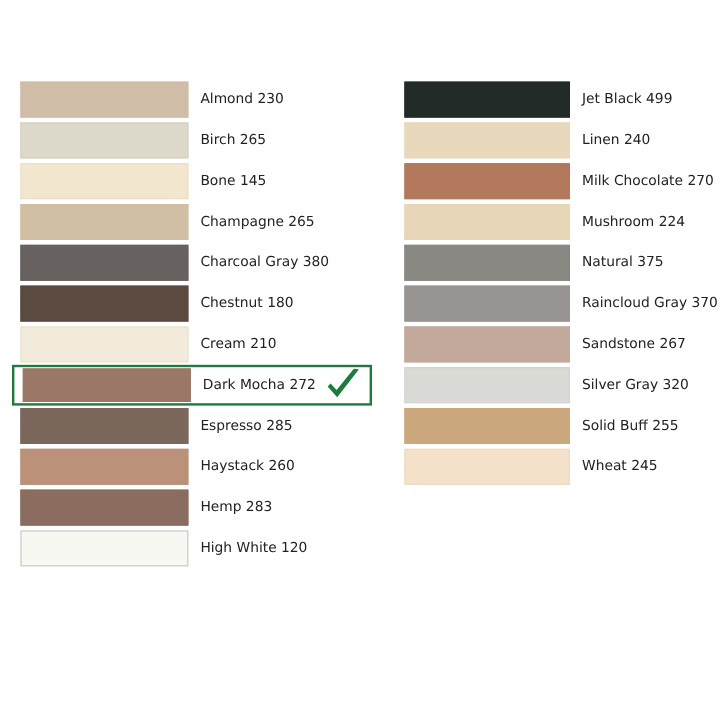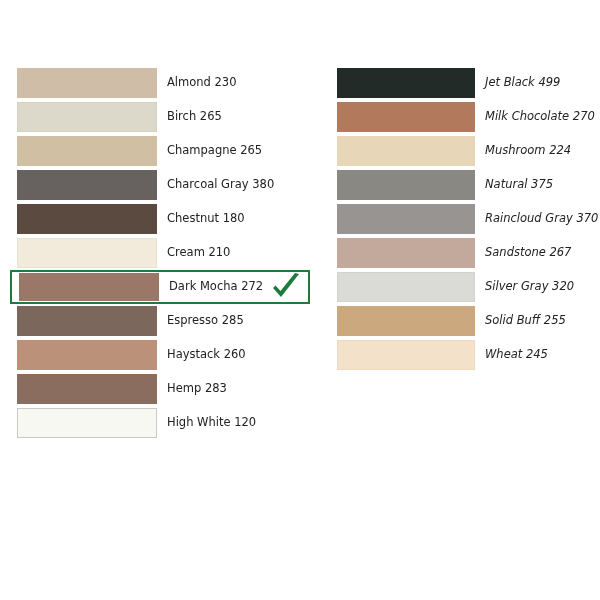--- a/index.html
+++ b/index.html
@@ -19,21 +19,21 @@
     left: 7px;
     top: 0;
     width: 600px;
     height: 600px;
   }
   .column {
     position: absolute;
     top: 68px;
   }
   .column.left  { left: 10px;  }
-  .column.right { left: 330px; font-style: italic; }
+  .column.right { left: 330px; }
 
   .swatch-row {
     position: relative;
     display: flex;
     align-items: center;
     height: 30px;
     margin-bottom: 4px;
   }
   .swatch {
     width: 140px;
@@ -88,20 +88,24 @@
   <div class="column left">
       <div class="swatch-row">
         <div class="swatch" style="background: rgb(207, 189, 167); border: 1px solid rgb(207, 189, 167);"></div>
         <div class="swatch-label">Almond 230</div>
       </div>
       <div class="swatch-row">
         <div class="swatch" style="background: rgb(220, 216, 202); border: 1px solid rgb(212, 208, 194);"></div>
         <div class="swatch-label">Birch 265</div>
       </div>
       <div class="swatch-row">
+        <div class="swatch" style="background: rgb(242, 230, 207); border: 1px solid rgb(234, 223, 200);"></div>
+        <div class="swatch-label">Bone 145</div>
+      </div>
+      <div class="swatch-row">
         <div class="swatch" style="background: rgb(209, 191, 163); border: 1px solid rgb(209, 191, 163);"></div>
         <div class="swatch-label">Champagne 265</div>
       </div>
       <div class="swatch-row">
         <div class="swatch" style="background: rgb(103, 98, 95); border: 1px solid rgb(103, 98, 95);"></div>
         <div class="swatch-label">Charcoal Gray 380</div>
       </div>
       <div class="swatch-row">
         <div class="swatch" style="background: rgb(90, 74, 64); border: 1px solid rgb(90, 74, 64);"></div>
         <div class="swatch-label">Chestnut 180</div>
@@ -133,20 +137,24 @@
         <div class="swatch" style="background: rgb(248, 248, 242); border: 1px solid rgb(201, 201, 197);"></div>
         <div class="swatch-label">High White 120</div>
       </div>
     </div>
   <div class="column right">
       <div class="swatch-row">
         <div class="swatch" style="background: rgb(34, 43, 39); border: 1px solid rgb(34, 43, 39);"></div>
         <div class="swatch-label">Jet Black 499</div>
       </div>
       <div class="swatch-row">
+        <div class="swatch" style="background: rgb(232, 217, 189); border: 1px solid rgb(232, 217, 189);"></div>
+        <div class="swatch-label">Linen 240</div>
+      </div>
+      <div class="swatch-row">
         <div class="swatch" style="background: rgb(179, 121, 93); border: 1px solid rgb(179, 121, 93);"></div>
         <div class="swatch-label">Milk Chocolate 270</div>
       </div>
       <div class="swatch-row">
         <div class="swatch" style="background: rgb(231, 214, 183); border: 1px solid rgb(231, 214, 183);"></div>
         <div class="swatch-label">Mushroom 224</div>
       </div>
       <div class="swatch-row">
         <div class="swatch" style="background: rgb(138, 136, 130); border: 1px solid rgb(138, 136, 130);"></div>
         <div class="swatch-label">Natural 375</div>

